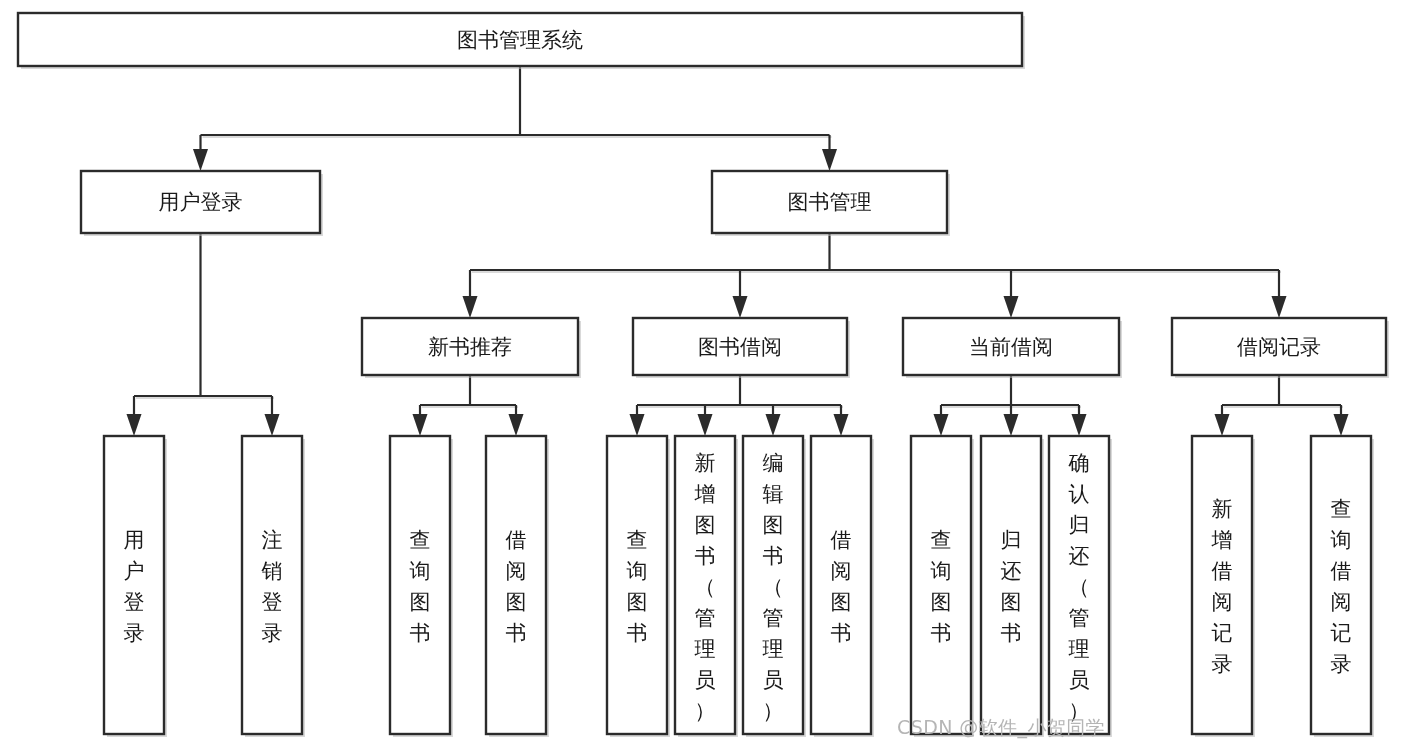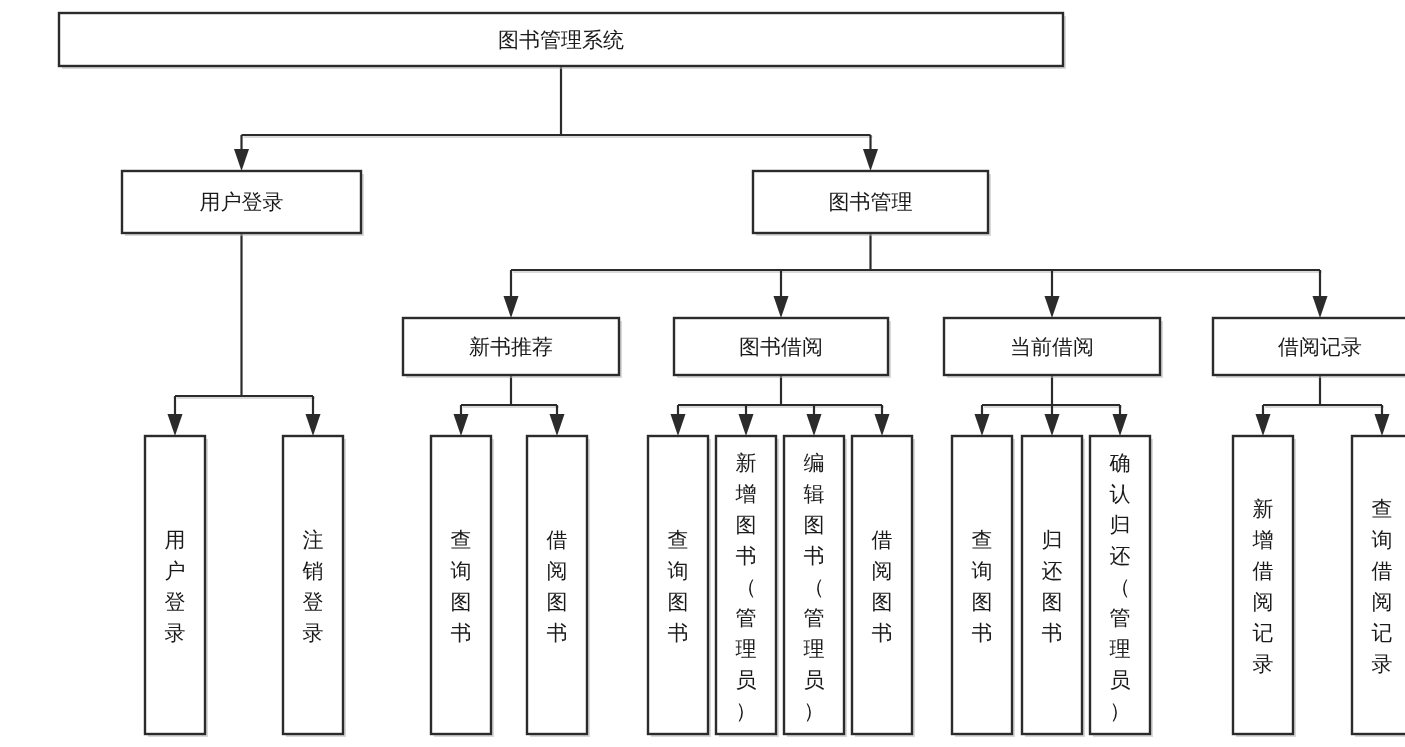--- a/index.html
+++ b/index.html
@@ -12,21 +12,20 @@
     width: 1405px;
     height: 747px;
     font-family: "DejaVu Sans", "Liberation Sans", sans-serif;
     overflow: hidden;
   }
   #diagram-root {
     position: relative;
     width: 1113px;
     height: 747px;
     background: #ffffff;
-    margin-left: 41px;
   }
   svg.diagram-canvas {
     position: absolute;
     left: 0;
     top: 0;
     width: 1405px;
     height: 747px;
     display: block;
   }
   .node-box {
@@ -256,13 +255,14 @@
           <rect class="node-box" x="1192" y="436" width="60" height="298"></rect>
           <text class="node-label-vertical" x="1222" y="516.18"><tspan x="1222" dy="0">新</tspan><tspan x="1222" dy="31">增</tspan><tspan x="1222" dy="31">借</tspan><tspan x="1222" dy="31">阅</tspan><tspan x="1222" dy="31">记</tspan><tspan x="1222" dy="31">录</tspan></text>
         </g>
         <g>
           <rect class="node-box-shadow" x="1314" y="439" width="60" height="298"></rect>
           <rect class="node-box" x="1311" y="436" width="60" height="298"></rect>
           <text class="node-label-vertical" x="1341" y="516.18"><tspan x="1341" dy="0">查</tspan><tspan x="1341" dy="31">询</tspan><tspan x="1341" dy="31">借</tspan><tspan x="1341" dy="31">阅</tspan><tspan x="1341" dy="31">记</tspan><tspan x="1341" dy="31">录</tspan></text>
         </g>
       </g>
   </svg>
+  <div class="watermark-text">CSDN @软件_小贺同学</div>
 </div>
 
 </body></html>

